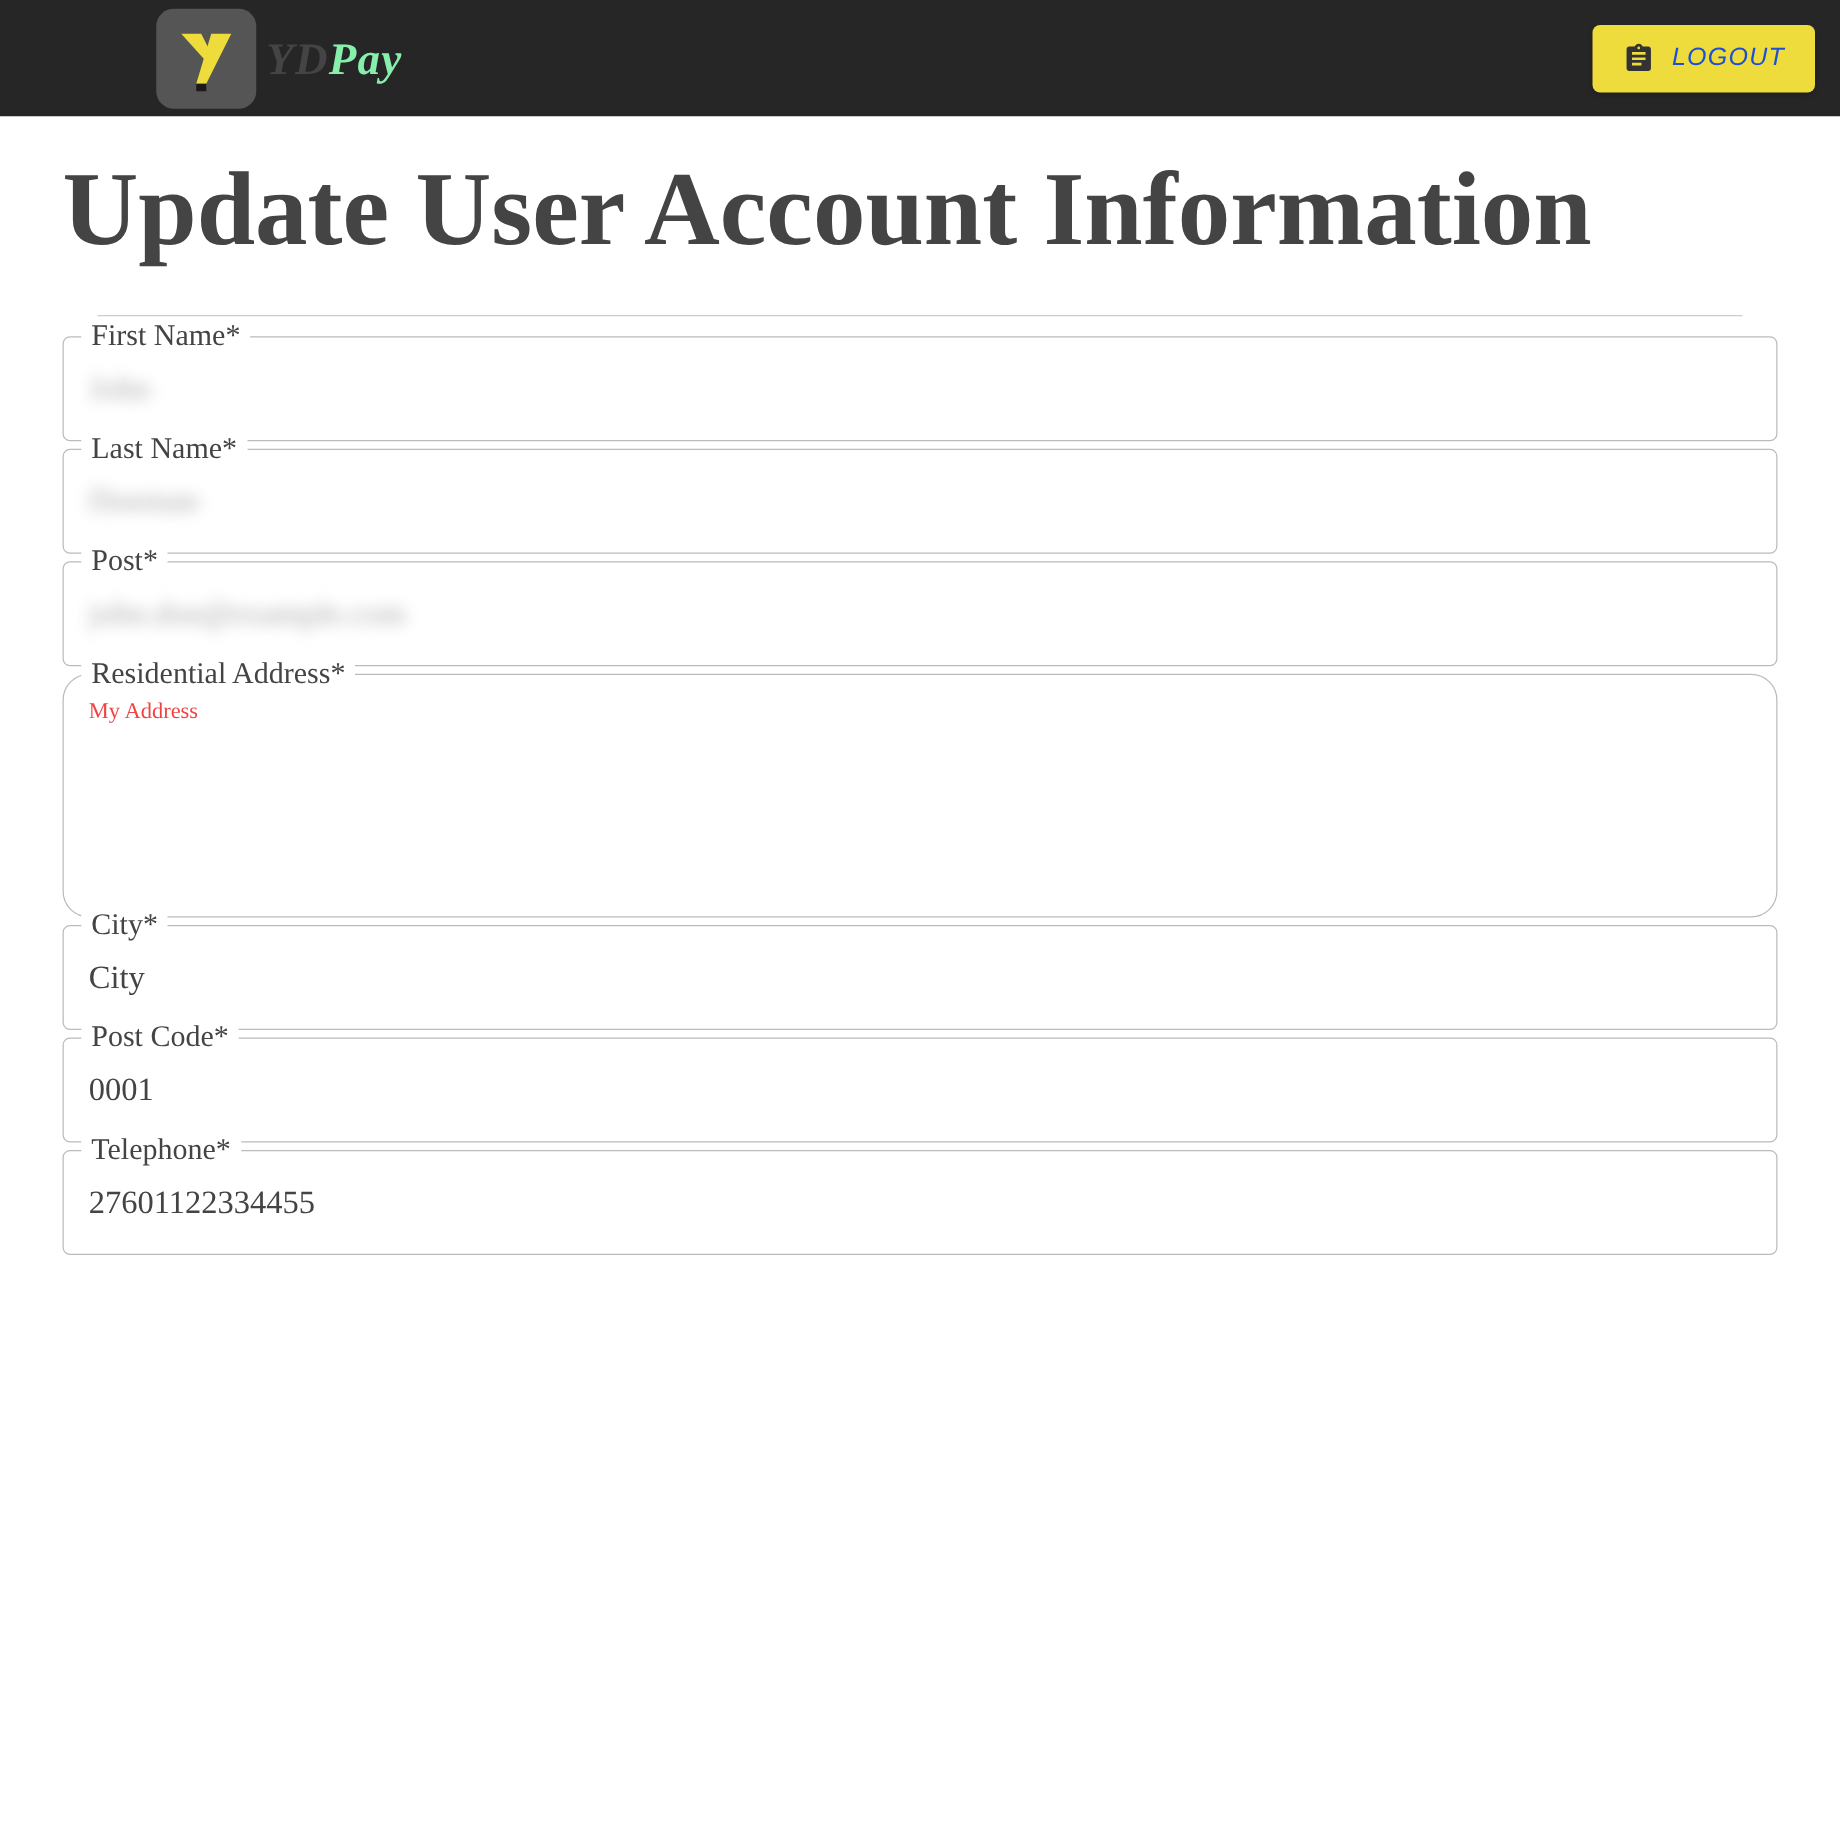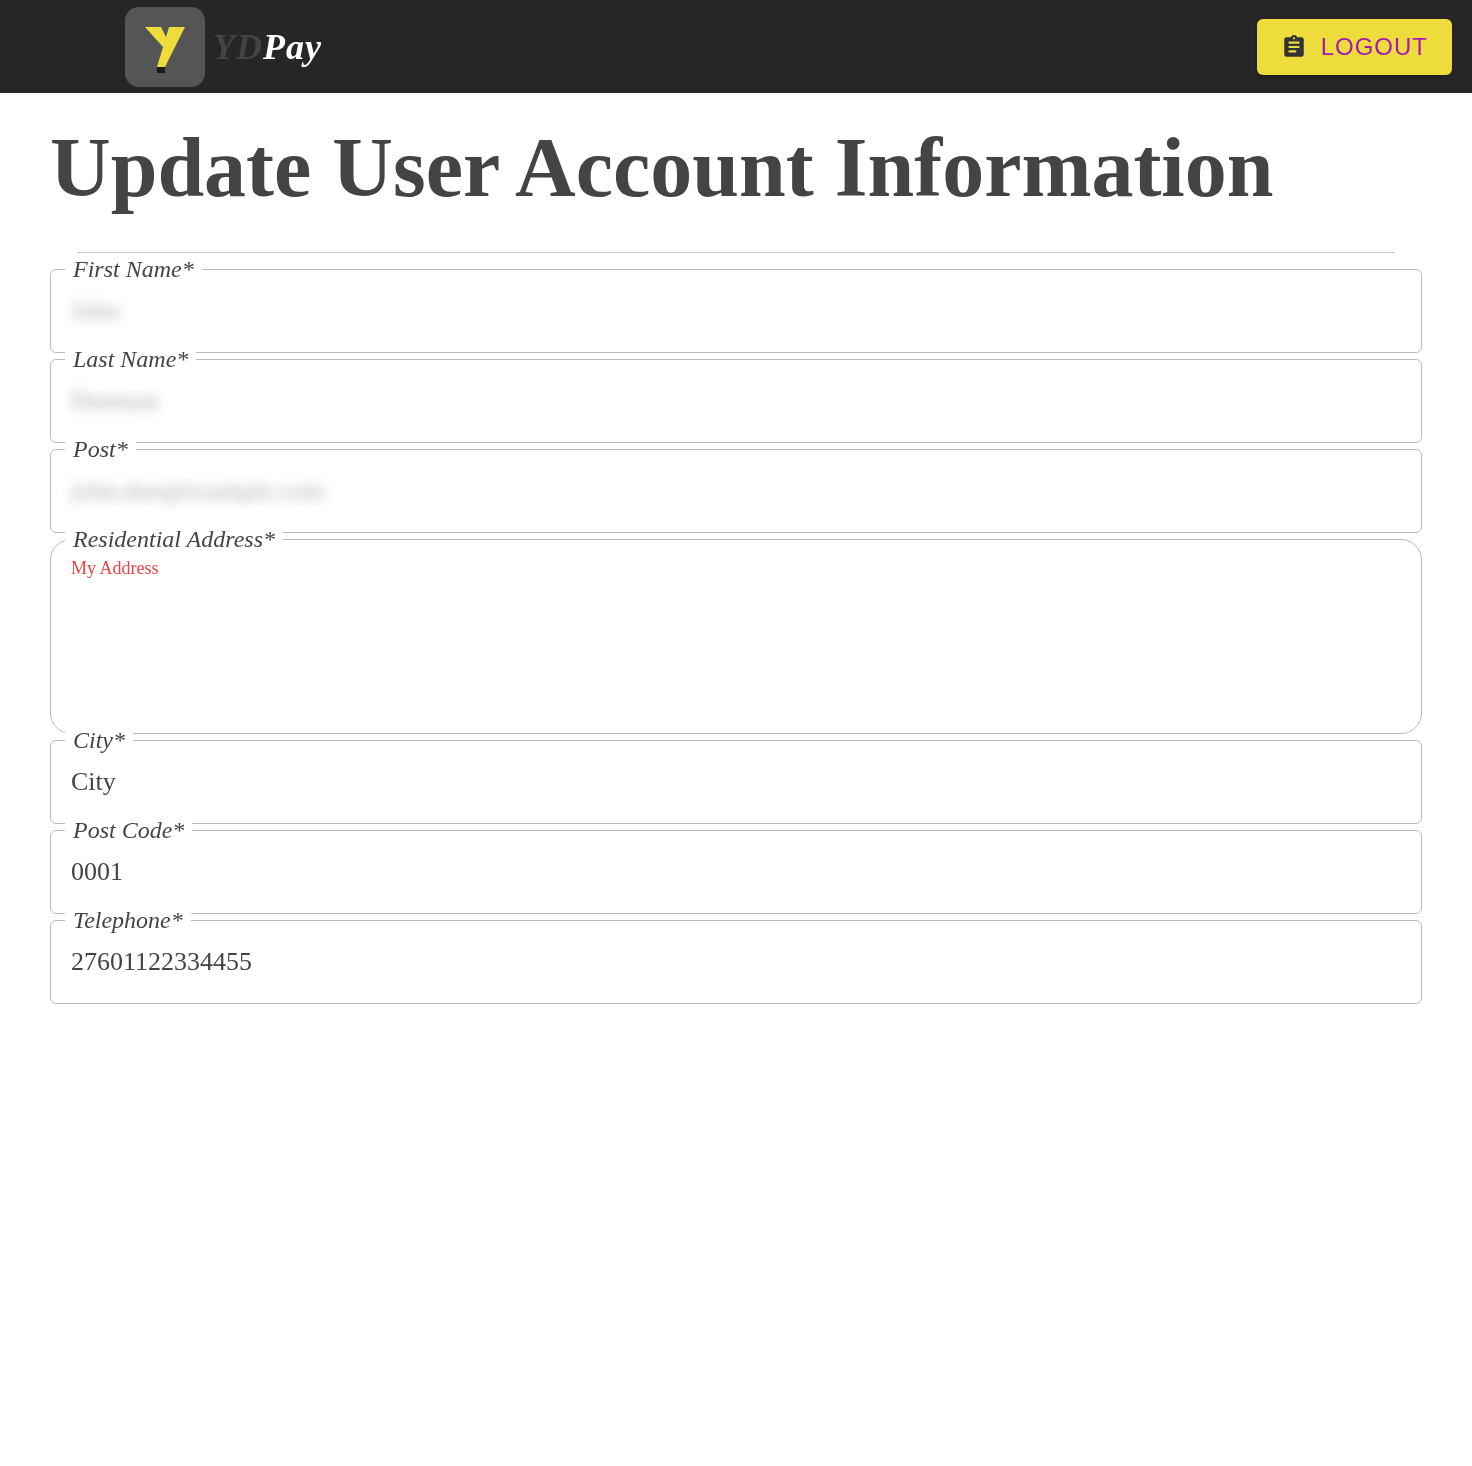--- a/index.html
+++ b/index.html
@@ -42,37 +42,38 @@
       font-size: 36px;
       font-weight: bold;
       font-style: italic;
       color: #666;
       letter-spacing: 1px;
     }
     .logo-text .yd {
       color: #444;
     }
     .logo-text .pay {
-      color: #ffffff;
+      color: #86efac;
     }
     .logout-btn {
       background: #eddc3c;
       border: none;
       border-radius: 6px;
       padding: 14px 24px;
       display: flex;
       align-items: center;
       gap: 14px;
-      font-size: 24px;
+      font-size: 20px;
       font-family: Arial, sans-serif;
       font-weight: 400;
-      color: #a21caf;
+      color: #1d4ed8;
       cursor: pointer;
       box-shadow: 0 2px 4px rgba(0,0,0,0.2);
       letter-spacing: 1px;
+      font-style: italic;
     }
     .logout-icon {
       width: 26px;
       height: 26px;
     }
     .content {
       padding: 20px 50px;
     }
     .page-title {
       font-size: 84px;
@@ -104,21 +105,20 @@
     }
     .field-label {
       position: absolute;
       top: -14px;
       left: 14px;
       background: #fff;
       padding: 0 8px;
       font-size: 24px;
       color: #444;
       font-family: Georgia, serif;
-      font-style: italic;
     }
     .field-input {
       width: 100%;
       border: none;
       outline: none;
       font-size: 26px;
       color: #444;
       font-family: Georgia, serif;
       background: transparent;
     }

